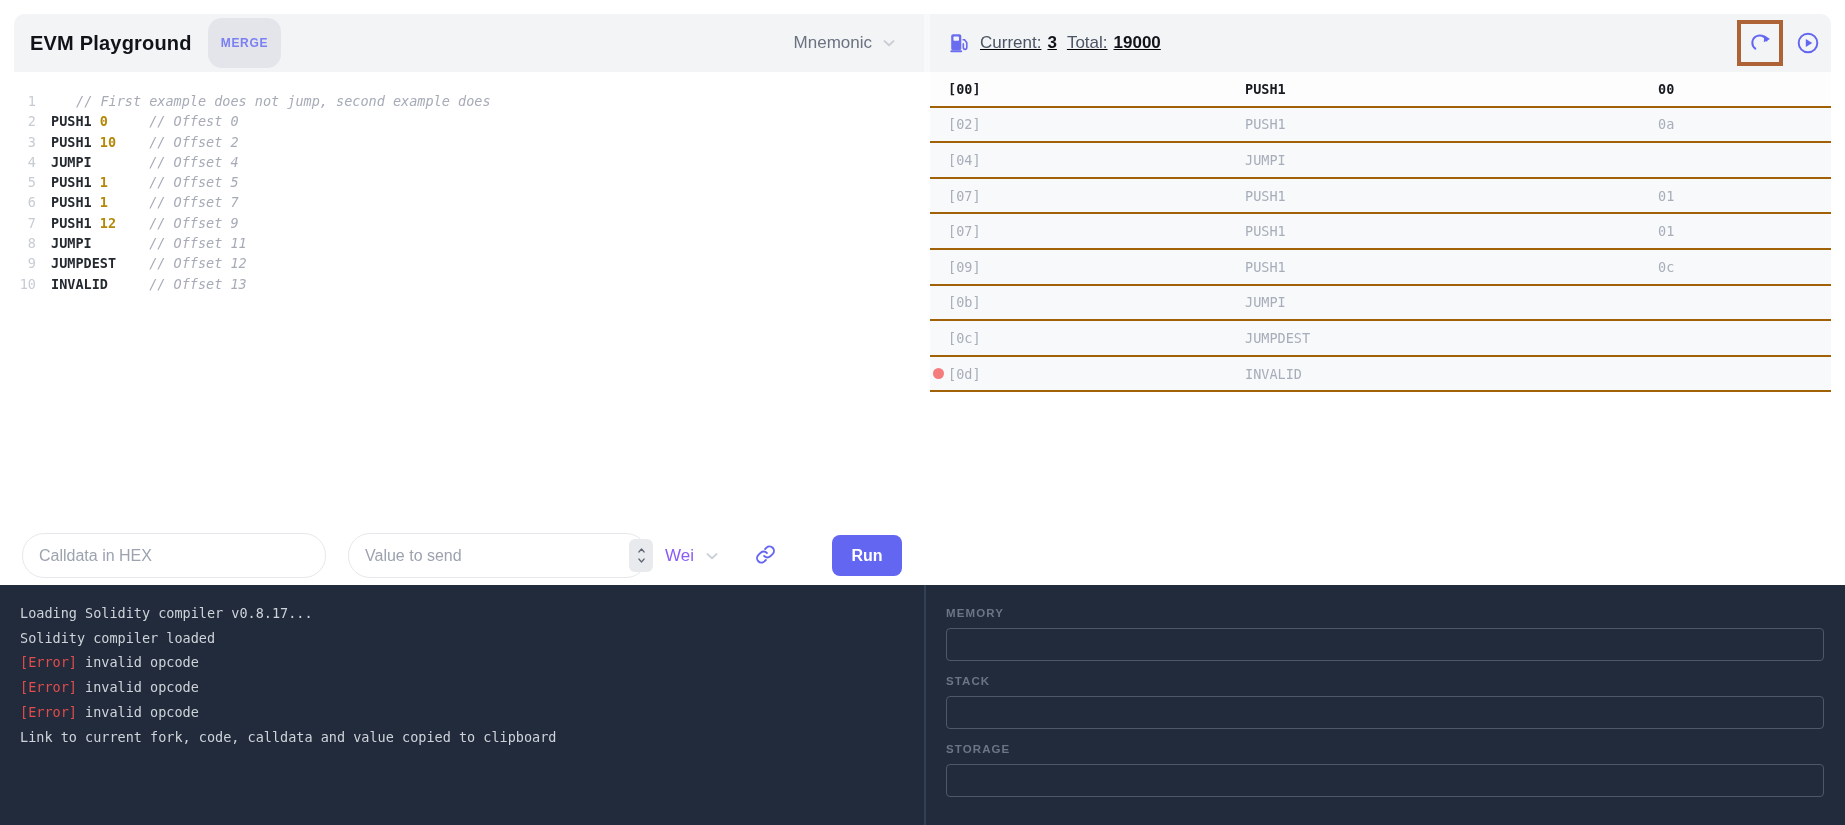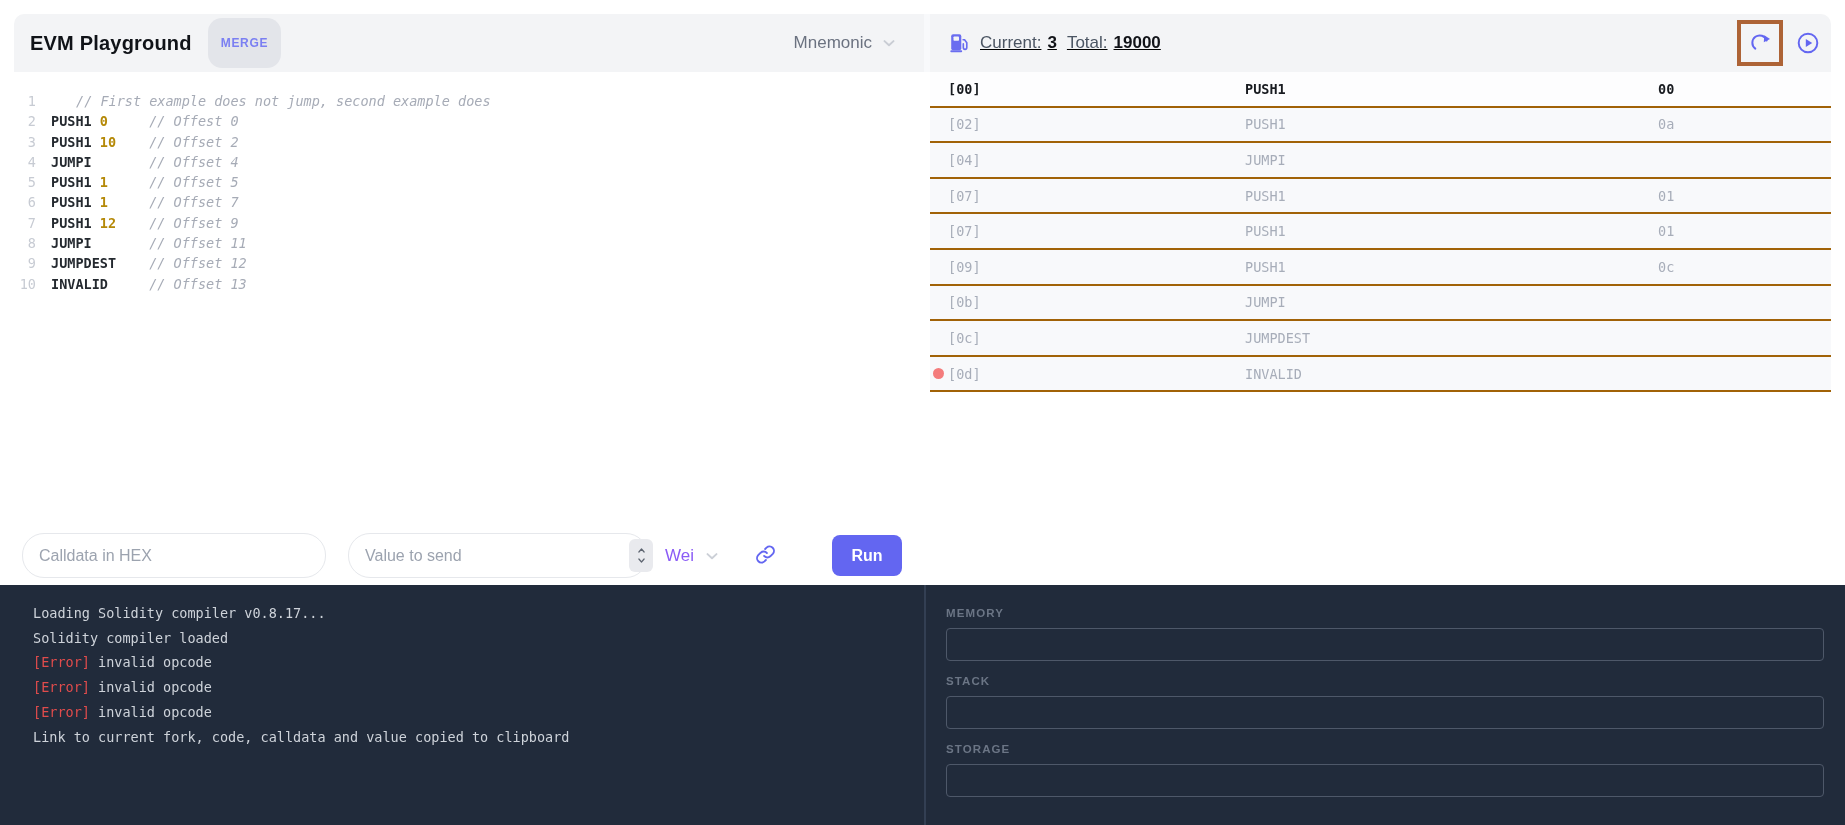--- a/index.html
+++ b/index.html
@@ -64,21 +64,21 @@
     align-items:center; padding-left:18px; background:#f8f9fb; border-bottom:2px solid #a16207;
     font-family:"DejaVu Sans Mono", monospace; font-size:13.5px; color:#a7adb9; cursor:pointer;}
   .row.active{background:#fdfdfe; color:#181b20; font-weight:700;}
   .dot{position:absolute; left:3px; top:50%; margin-top:-5.5px; width:11px; height:11px;
     border-radius:50%; background:var(--bp);}
 
   
   .bottom{position:absolute; left:0; top:585px; width:1845px; height:240px; background:#212b3b; display:flex;}
   .console{width:924px; padding:16px 18px 0 20px; font-family:"DejaVu Sans Mono", monospace;
     font-size:13.5px; color:#ced3da;}
-  .con-line{line-height:24.7px; white-space:pre;margin-left:13px;}
+  .con-line{line-height:24.7px; white-space:pre;}
   .con-line .err{color:var(--error);}
   .state{flex:1; border-left:2px solid #333f53; padding:22px 21px 0 20px;}
   .sgroup{margin-bottom:14px;}
   .slabel{font-size:11.5px; font-weight:700; letter-spacing:1.1px; color:#6b7585; margin-bottom:9px;}
   .sbox{height:33px; border:1px solid #4e5869; border-radius:4px; background:transparent;
     color:#ced3da; font-family:"DejaVu Sans Mono", monospace; font-size:13px;
     display:flex; align-items:center; padding:0 10px;}
 </style>
 </head>
 <body>

